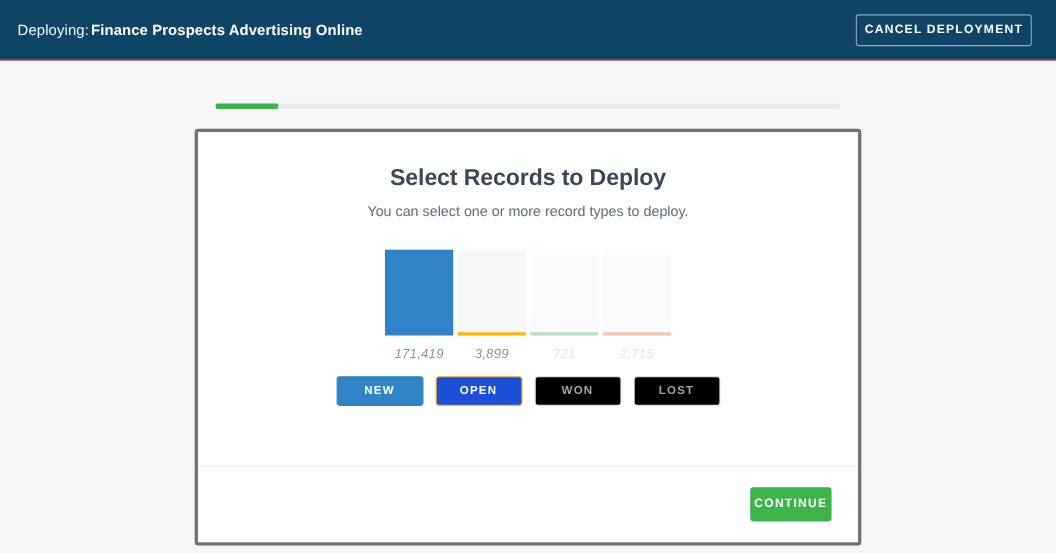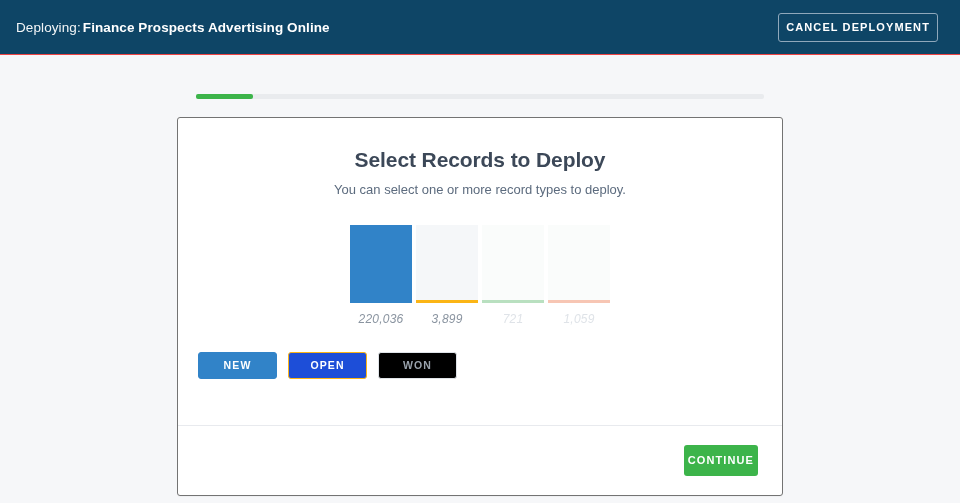--- a/index.html
+++ b/index.html
@@ -71,21 +71,21 @@
   }
 
   
   .card {
     position: absolute;
     top: 117px;
     left: 177px;
     width: 606px;
     height: 379px;
     background: #ffffff;
-    border: 1px solid #737373;
+    border: 3px solid #737373;
     border-radius: 3px;
     box-shadow: 0 1px 1px rgba(0,0,0,0.03);
   }
 
   .card-body {
     padding: 30px 20px 0 20px;
     height: 290px;
   }
 
   .card-title {
@@ -142,23 +142,23 @@
     font-size: 12px;
     font-style: italic;
     letter-spacing: 0.2px;
   }
   .chart-label.dim { color: #dfe3e8; }
   .chart-label.on  { color: #8a94a0; }
 
   
   .type-row {
     display: flex;
-    justify-content: flex-start;
+    justify-content: center;
     gap: 11px;
-    margin-top: 26px;
+    margin-top: 14px;
   }
   .type-btn {
     width: 79px;
     height: 27px;
     border-radius: 3px;
     font-family: "Liberation Sans", sans-serif;
     font-size: 10.5px;
     font-weight: 700;
     letter-spacing: 1.1px;
     cursor: pointer;
@@ -235,30 +235,31 @@
           </div>
         </div>
         <div class="bar-col">
           <div class="bar-track">
             <div class="bar-bg" style="background: rgb(250, 252, 251);"></div>
             <div class="bar-fill" style="height: 3px; background: rgb(247, 198, 180);"></div>
           </div>
         </div>
       </div>
     <div class="chart-labels" id="chart-labels">
-        <div class="chart-label on">220,036</div>
+        <div class="chart-label on">171,419</div>
         <div class="chart-label on">3,899</div>
         <div class="chart-label dim">721</div>
-        <div class="chart-label dim">1,059</div>
+        <div class="chart-label dim">2,715</div>
       </div>
 
     <div class="type-row" id="type-row">
         <button class="type-btn new-sel">NEW</button>
         <button class="type-btn open-sel">OPEN</button>
         <button class="type-btn off">WON</button>
+        <button class="type-btn off">LOST</button>
       </div>
 
   </div>
 
   <div class="card-footer">
     <button class="continue-btn">CONTINUE</button>
   </div>
 </div>
 
 </body></html>

